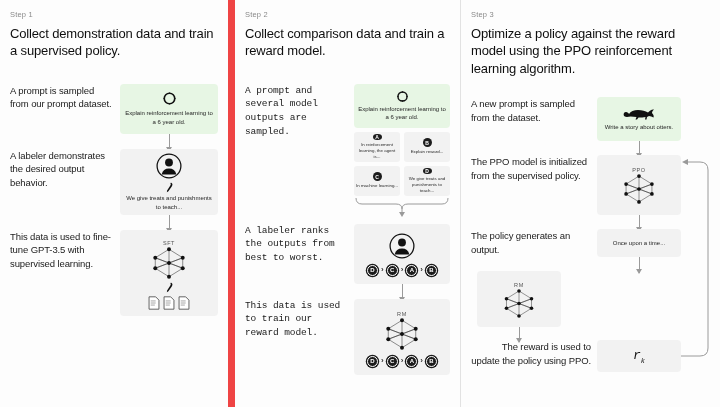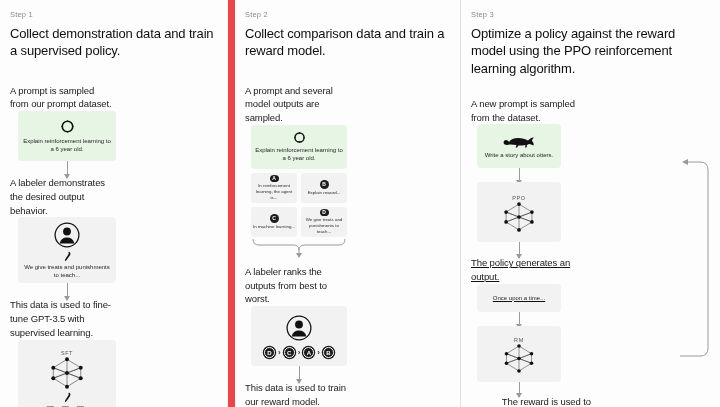--- a/index.html
+++ b/index.html
@@ -44,30 +44,29 @@
     line-height: 1.33;
     color: #0f0f0f;
     letter-spacing: -0.15px;
     margin-bottom: 4px;
   }
 
   .row {
     display: flex;
     align-items: flex-start;
     position: relative;
-    flex-direction: column;
   }
   .caption {
     font-size: 9.5px;
     line-height: 1.45;
     color: #1a1a1a;
     letter-spacing: -0.1px;
   }
   .col1 .caption { width: 104px; }
-  .col2 .caption { width: 108px; }
+  .col2 .caption { width: 108px; font-family: Liberation Mono, monospace; }
   .col3 .caption { width: 120px; }
 
   .stage {
     position: relative;
     display: flex;
     flex-direction: column;
     align-items: center;
   }
 
   .card {
@@ -412,20 +411,21 @@
               <path d="M4 20 C2 16 4 12 8 12 C11 12 13 14 14 16 C17 11 24 8 32 8 C40 8 47 10 52 13 C55 9 60 6 64 7 C62 9 60 11 60 14 C63 17 64 20 63 23 C60 21 57 20 54 20 L50 22 L49 27 L46 27 L47 22 C43 23 38 23 33 23 L30 27 L27 27 L29 22 C22 21 15 20 10 22 C8 22 6 21 4 20 Z" fill="#111"></path>
             </svg>
           </span>
           <div class="card-text" style="margin-top:2px;">Write a story about otters.</div>
         </div>
         <div class="arrow-v" style="height:16px;"></div>
       </div>
     </div>
 
     <div class="row" style="margin-top:-2px;">
+      <div class="caption">The PPO model is initialized from the supervised policy.</div>
       <div class="stage" style="margin-left:6px;">
         <div class="card" style="width:84px;height:60px;padding-top:3px;">
           <div class="card-label">PPO</div>
           <span>
             <svg class="ico" width="42" height="32" viewBox="0 0 66 52">
               <g stroke="#2a2a2a" stroke-width="0.8" fill="none">
                 <path d="M33 5 L12 18 M33 5 L54 18 M33 5 L33 26 M12 18 L33 26 M54 18 L33 26 M12 18 L12 34 M54 18 L54 34 M12 34 L33 26 M54 34 L33 26 M12 34 L33 47 M54 34 L33 47 M33 26 L33 47 M12 18 L54 34 M54 18 L12 34"></path>
               </g>
               <g fill="#111">
                 <circle cx="33" cy="5" r="3"></circle>
@@ -436,21 +436,21 @@
                 <circle cx="54" cy="34" r="3"></circle>
                 <circle cx="33" cy="47" r="3"></circle>
               </g>
             </svg>
           </span>
         </div>
         <div class="arrow-v" style="height:16px;"></div>
       </div>
     </div>
 
-    <div class="row" style="margin-top:-2px;text-decoration:underline;">
+    <div class="row" style="margin-top:-2px;">
       <div class="caption">The policy generates an output.</div>
       <div class="stage" style="margin-left:6px;">
         <div class="card" style="width:84px;height:28px;">
           <div class="card-text">Once upon a time...</div>
         </div>
         <div class="arrow-v" style="height:16px;"></div>
       </div>
     </div>
 
     <div class="row" style="margin-top:-2px;">

